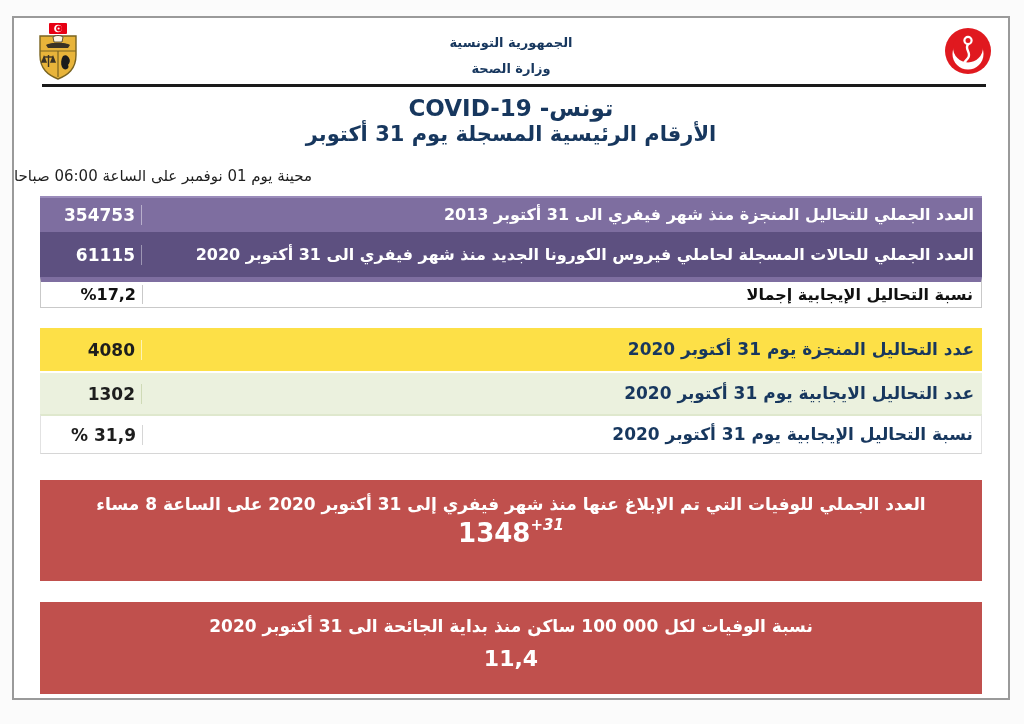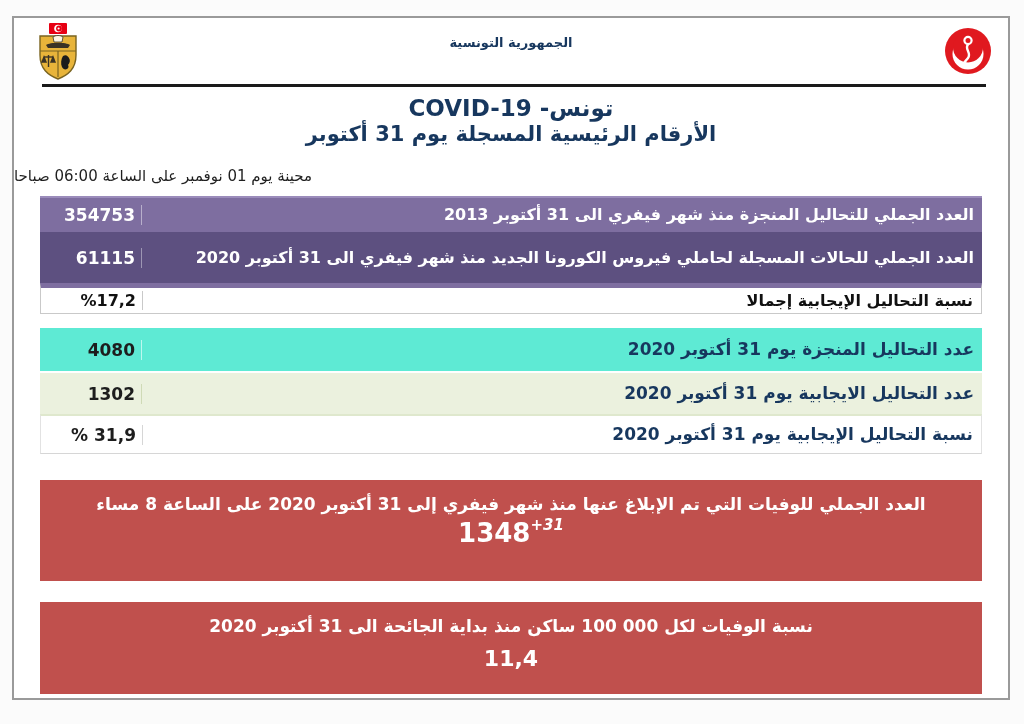--- a/index.html
+++ b/index.html
@@ -31,26 +31,26 @@
   .trow .val{
     width:102px;flex:0 0 102px;text-align:right;direction:ltr;
     padding-right:6px;box-sizing:border-box;font-weight:bold;font-size:17px;
   }
   .trow .lbl{
     flex:1;text-align:right;direction:rtl;padding-right:8px;padding-left:6px;
     box-sizing:border-box;font-weight:bold;font-size:16px;line-height:1.25;
   }
   .p1{height:36px;background:#7E6EA0;color:#ffffff;border-top:2px solid #9b8cbb;}
   .p1 .val{border-right:1px solid rgba(255,255,255,.45);}
-  .p2{height:51px;background:#5D5080;color:#ffffff;}
+  .p2{height:45px;background:#5D5080;color:#ffffff;}
   .p2 .val{border-right:1px solid rgba(255,255,255,.4);}
   .p3{height:31px;background:#ffffff;color:#111111;border-top:5px solid #7E6EA0;
       border-bottom:1px solid #c9c9c9;border-left:1px solid #c9c9c9;border-right:1px solid #c9c9c9;}
   .p3 .val{border-right:1px solid #c9c9c9;font-size:16px;}
-  .g1{height:43px;background:#5eead4;color:#17375E;}
+  .g1{height:43px;background:#fde047;color:#17375E;}
   .g1 .val{color:#1d1d1d;border-right:1px solid rgba(255,255,255,.6);}
   .g2{height:43px;background:#EBF1DE;color:#17375E;border-top:2px solid #ffffff;}
   .g2 .val{color:#1d1d1d;border-right:1px solid #cfdab6;}
   .g3{height:40px;background:#ffffff;color:#17375E;border-top:2px solid #dfe8cd;
       border-bottom:1px solid #d6d6d6;border-left:1px solid #e2e2e2;border-right:1px solid #e2e2e2;gap:8px;}
   .g3 .val{color:#1d1d1d;border-right:1px solid #d6d6d6;}
   .g1 .lbl,.g2 .lbl,.g3 .lbl{font-size:17px;}
   
   .redblock{left:26px;width:942px;background:#C0504D;color:#ffffff;text-align:center;box-sizing:border-box;}
   .red1{top:462px;height:101px;padding-top:13px;}
@@ -78,20 +78,21 @@
     <g stroke="#3b3325" stroke-width="1.4" fill="none">
       <line x1="12.5" y1="32" x2="12.5" y2="44"></line>
       <line x1="8" y1="34" x2="17" y2="34"></line>
       <path d="M8 34 l-2 5 h4 Z M17 34 l-2 5 h4 Z" fill="#3b3325"></path>
     </g>
     <path d="M27 33 c3 -2 5 0 6 2 c1.5 2 1 5 -1 7 c1 1.5 0.5 3 -1 4 c-2 1 -4 0 -5 -2 c-1.5 -3 -1 -8 1 -11 Z" fill="#1c1c1c"></path>
   </svg>
 
   <div class="abs hdrtext">
     <div class="l1">الجمهورية التونسية</div>
+    <div class="l2">وزارة الصحة</div>
   </div>
 
   <svg class="abs mohlogo" viewBox="0 0 48 48">
     <circle cx="24" cy="24" r="23" fill="#E0191F"></circle>
     <circle cx="24" cy="27" r="15.5" fill="#ffffff"></circle>
     <circle cx="24" cy="20.5" r="15" fill="#E0191F"></circle>
     <circle cx="24" cy="13.5" r="3.6" fill="none" stroke="#ffffff" stroke-width="2.2"></circle>
     <path d="M24 17.5 C20 22 28 26 24 31 C22 33.5 21 34.5 20.5 35.5" fill="none" stroke="#ffffff" stroke-width="2.4" stroke-linecap="round"></path>
   </svg>
 

